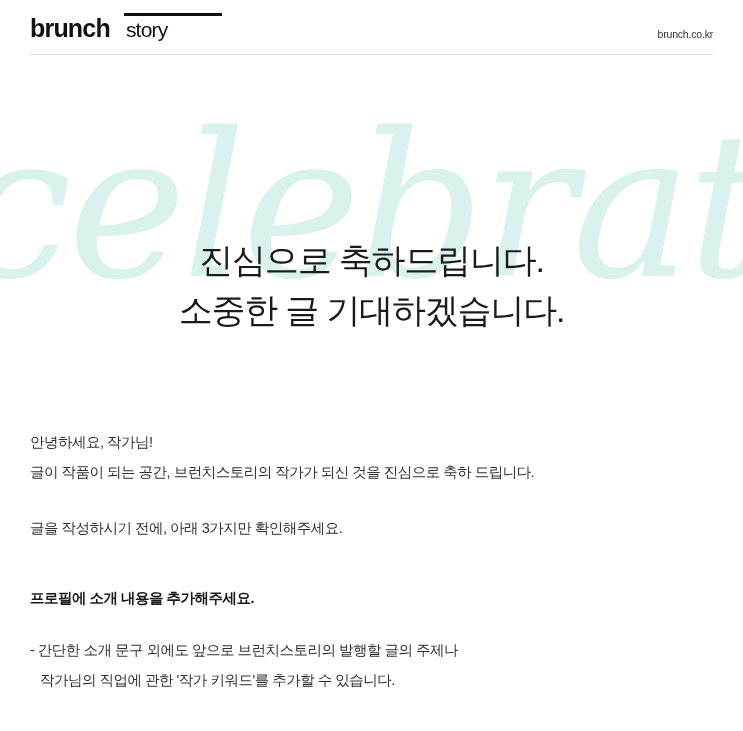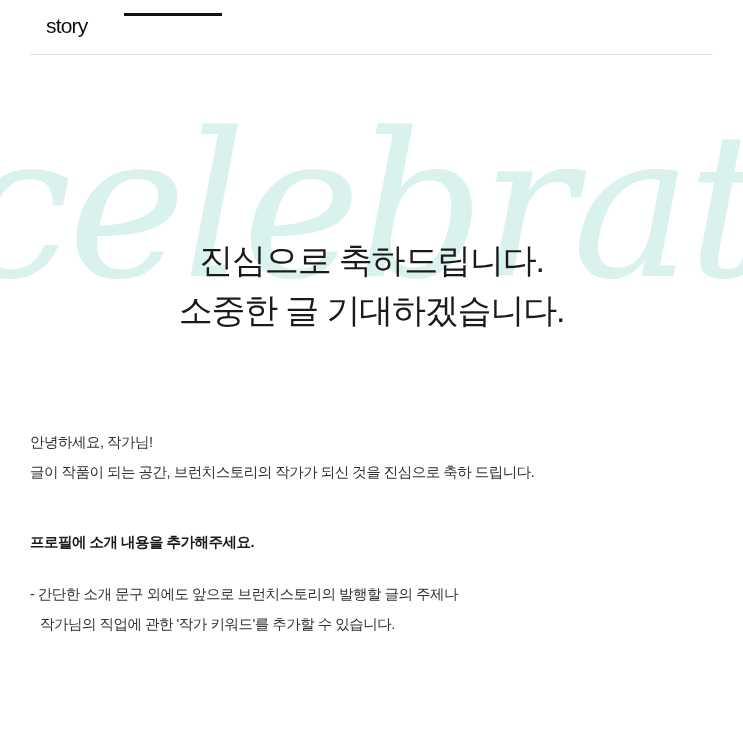--- a/index.html
+++ b/index.html
@@ -131,35 +131,38 @@
   .bullet-line-indent {
     padding-left: 10px;
   }
 </style>
 </head>
 <body>
 
 <div class="header">
   <div class="logo">
     <span class="logo-bar"></span>
+    <span class="logo-brunch">brunch</span>
     <span class="logo-story">story</span>
   </div>
+  <div class="site-url">brunch.co.kr</div>
 </div>
 
 <div class="hero">
   <div class="hero-watermark">celebrate</div>
   <div class="hero-text">
     <div class="hero-line">진심으로 축하드립니다.</div>
     <div class="hero-line">소중한 글 기대하겠습니다.</div>
   </div>
 </div>
 
 <div class="content">
   <p class="para">안녕하세요, 작가님!</p>
   <p class="para">글이 작품이 되는 공간, 브런치스토리의 작가가 되신 것을 진심으로 축하 드립니다.</p>
+  <p class="para para-gap">글을 작성하시기 전에, 아래 3가지만 확인해주세요.</p>
 
   <div class="section-title">프로필에 소개 내용을 추가해주세요.</div>
 
   <div class="bullet">
     <div>- 간단한 소개 문구 외에도 앞으로 브런치스토리의 발행할 글의 주제나</div>
     <div class="bullet-line-indent">작가님의 직업에 관한 '작가 키워드'를 추가할 수 있습니다.</div>
 
   </div>
 </div>
 

